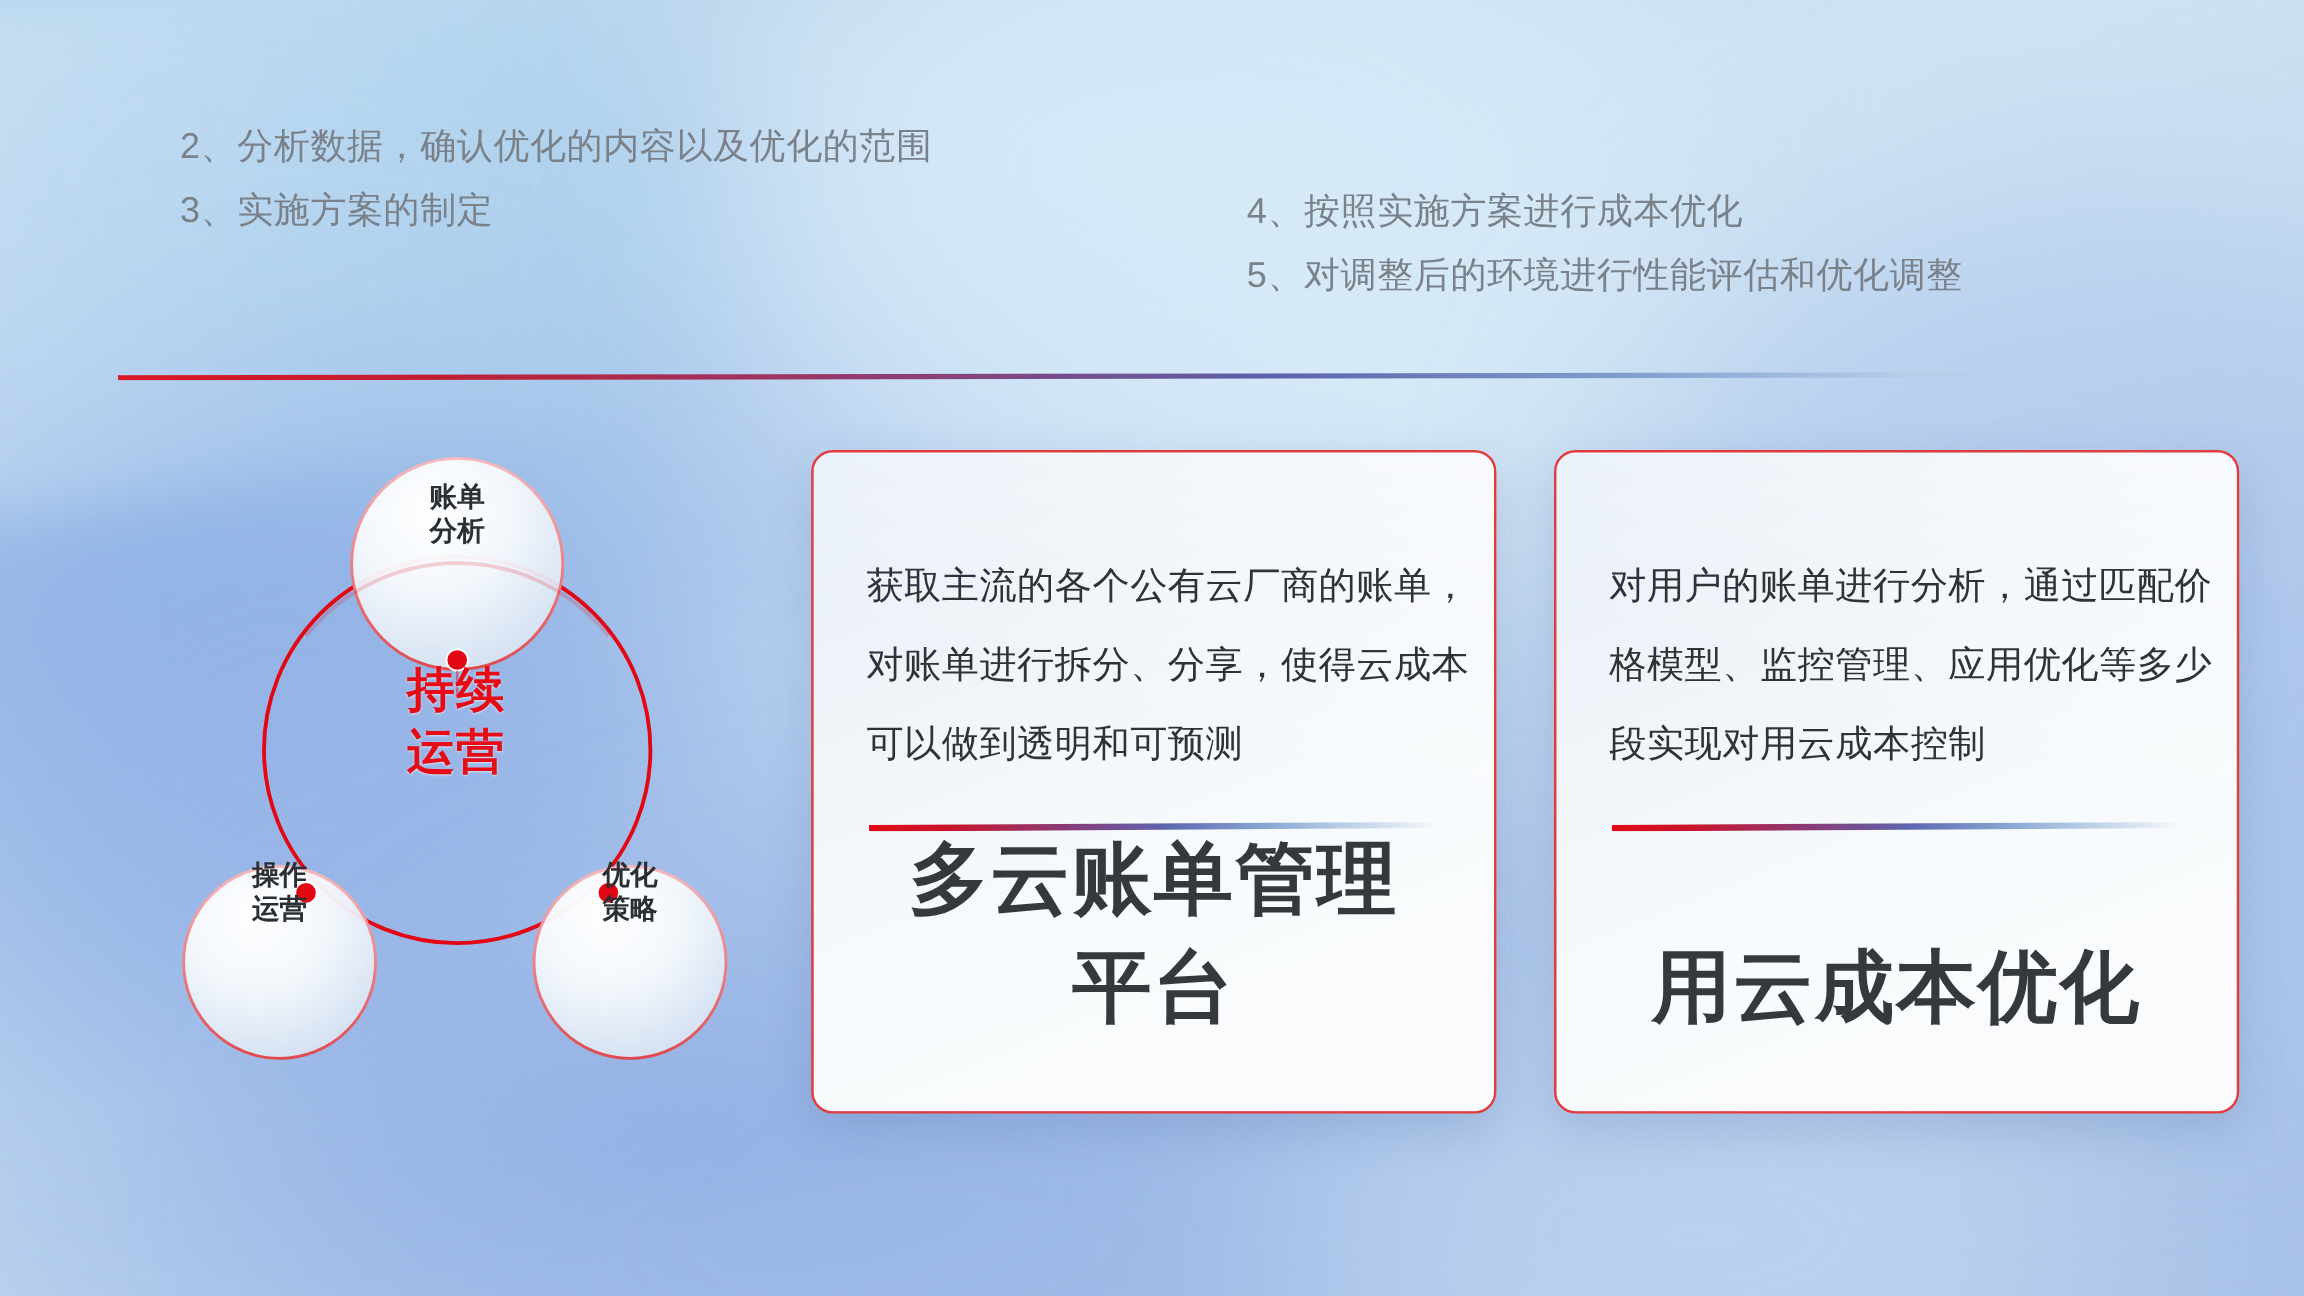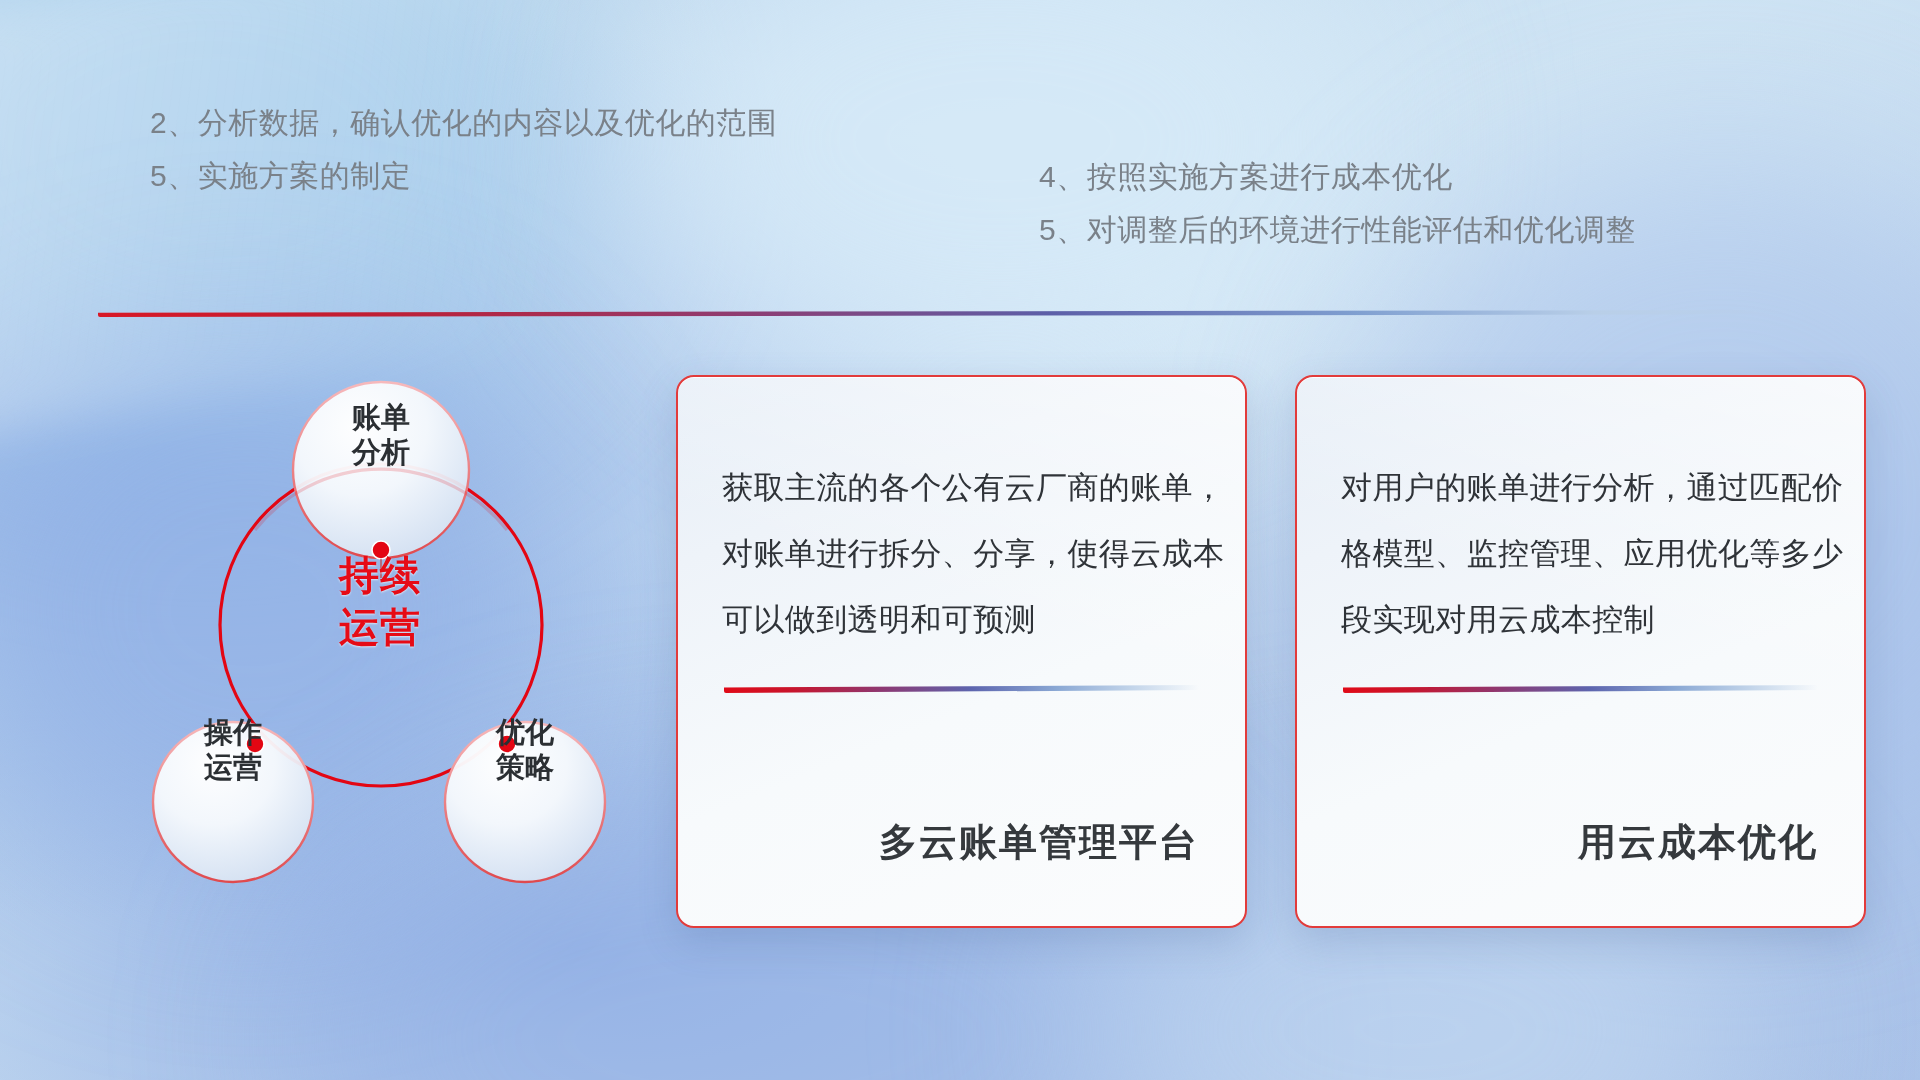--- a/index.html
+++ b/index.html
@@ -67,21 +67,21 @@
   #venn { position:absolute; left:95px; top:340px; width:530px; height:620px; }
   #venn svg { position:absolute; left:0; top:0; }
   .venn-label {
     position:absolute;
     text-align:center;
     font-weight:700;
     color:#2b2f33;
     line-height:1.22;
     white-space:pre-line;
   }
-  .venn-label.small { font-size:29px; }
+  .venn-label.small { font-size:23px; }
   #label-billing  { left:196px; top:60px;  width:180px; }
   #label-ops      { left:48px;  top:375px; width:180px; }
   #label-strategy { left:340px; top:375px; width:180px; }
   #label-center {
     left:185px; top:209px; width:200px;
     font-size:40px; font-weight:700; color:#e60b16;
     line-height:1.3; letter-spacing:1px;
     text-shadow:0 1px 2px rgba(255,255,255,0.65);
   }
 
@@ -116,44 +116,44 @@
   .card-rule .bar {
     position:absolute; left:0; top:0; width:100%; height:8px;
     background:linear-gradient(90deg,#e00a18 0%,#c9142b 14%,#8b3a75 34%,#5d65ae 52%,#8aa8d4 70%,#c3d5ea 86%,rgba(214,226,240,0) 100%);
     clip-path:polygon(0 30%, 100% 0, 100% 62%, 0 100%);
     border-radius:2px;
   }
   .card-title {
     position:relative; z-index:2;
     margin-top:auto;
     padding:0 46px 58px 46px;
-    font-size:38px;
+    font-size:66px;
     font-weight:700;
     color:#35393d;
     letter-spacing:2px;
-    text-align:right;
+    text-align:center;
   }
 </style>
 </head>
 <body>
 
 <div id="slide">
 
   <div class="bg-blob blob-a"></div>
   <div class="bg-blob blob-b"></div>
   <div class="bg-blob blob-c"></div>
   <div class="bg-blob blob-d"></div>
   <div class="bg-blob blob-e"></div>
   <div class="bg-blob blob-f"></div>
   <div class="bg-streak"></div>
 
   <div id="process-list">
     <div class="proc-col left">
       <div class="proc-item">2、分析数据，确认优化的内容以及优化的范围</div>
-      <div class="proc-item">5、实施方案的制定</div>
+      <div class="proc-item">3、实施方案的制定</div>
     </div>
     <div class="proc-col right">
       <div class="proc-item">4、按照实施方案进行成本优化</div>
       <div class="proc-item">5、对调整后的环境进行性能评估和优化调整</div>
     </div>
   </div>
 
   <div id="divider">
     <div class="bar"></div>
   </div>

